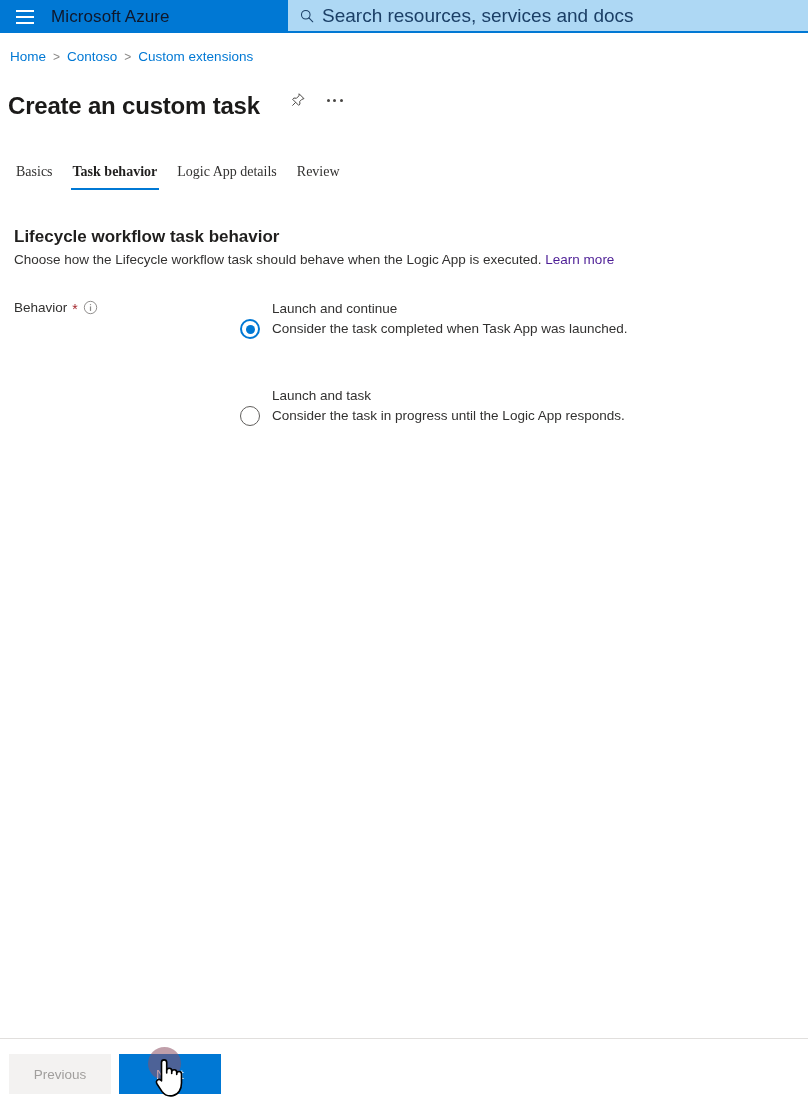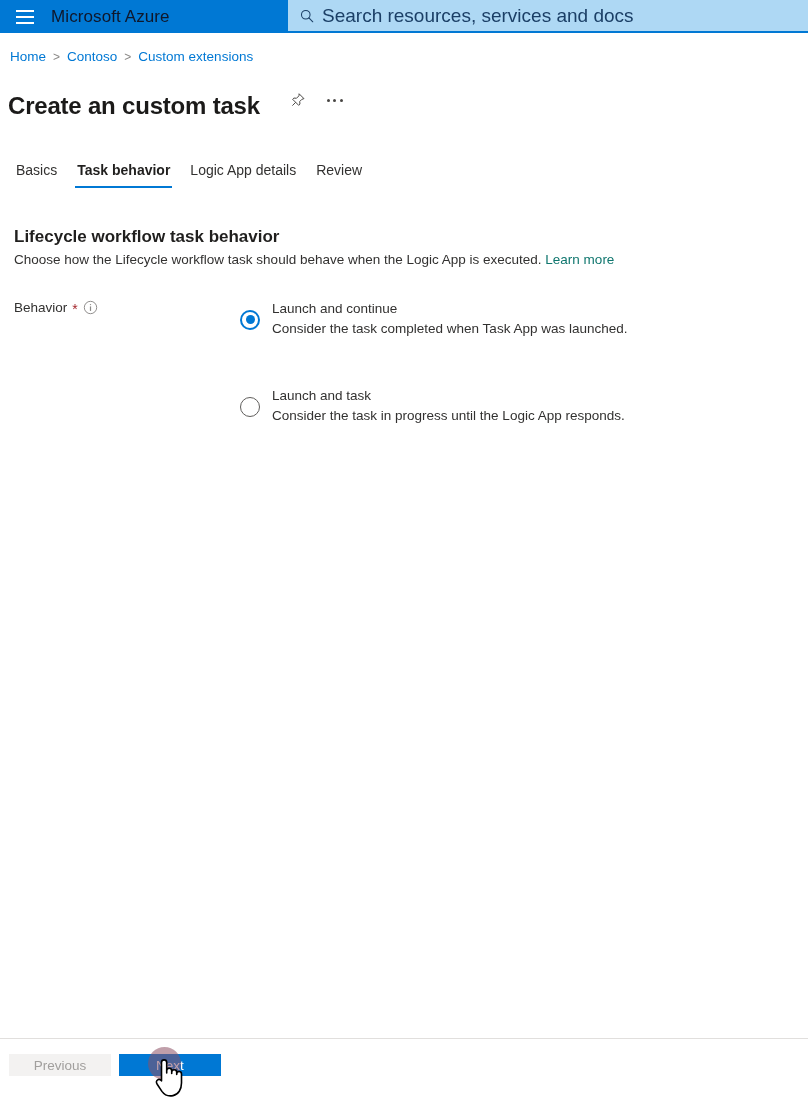--- a/index.html
+++ b/index.html
@@ -143,22 +143,23 @@
     border-radius: 50%;
     background: #484644;
   }
 
   
   .tabs {
     position: absolute;
     left: 8px;
     top: 158px;
     display: flex;
-    align-items: center;
+    align-items: flex-end;
     height: 32px;
+    font-family: Liberation Serif, serif;
   }
   .tab {
     position: relative;
     padding: 0 8px 9px 8px;
     font-size: 14px;
     color: #323130;
     cursor: pointer;
     white-space: nowrap;
     line-height: 18px;
   }
@@ -188,21 +189,21 @@
   }
   .section-desc {
     position: absolute;
     left: 14px;
     top: 252px;
     font-size: 13.5px;
     color: #323130;
     white-space: nowrap;
   }
   .inline-link {
-    color: #0f766e;
+    color: #4c1d95;
     cursor: pointer;
     text-decoration: none;
     margin-top: 8px;
   }
 
   
   .field-label {
     position: absolute;
     left: 14px;
     top: 300px;
@@ -227,21 +228,21 @@
   }
 
   
   .radio-group {
     position: absolute;
     left: 240px;
     top: 299px;
   }
   .radio-option {
     display: flex;
-    align-items: center;
+    align-items: flex-end;
     cursor: pointer;
   }
   .radio-option + .radio-option { margin-top: 47px; }
   .radio-mark {
     width: 20px;
     height: 20px;
     border-radius: 50%;
     border: 1.6px solid #605e5c;
     background: #ffffff;
     flex: 0 0 auto;
@@ -292,21 +293,21 @@
   .footer {
     position: absolute;
     left: 0;
     top: 1039px;
     width: 808px;
     height: 61px;
     background: #ffffff;
   }
   .btn {
     position: absolute;
-    height: 22px;
+    height: 40px;
     min-width: 102px;
     font-size: 13.5px;
     font-family: "Liberation Sans", sans-serif;
     border: none;
     display: flex;
     align-items: center;
     justify-content: center;
     padding: 0 14px;
   }
   .btn-previous {

